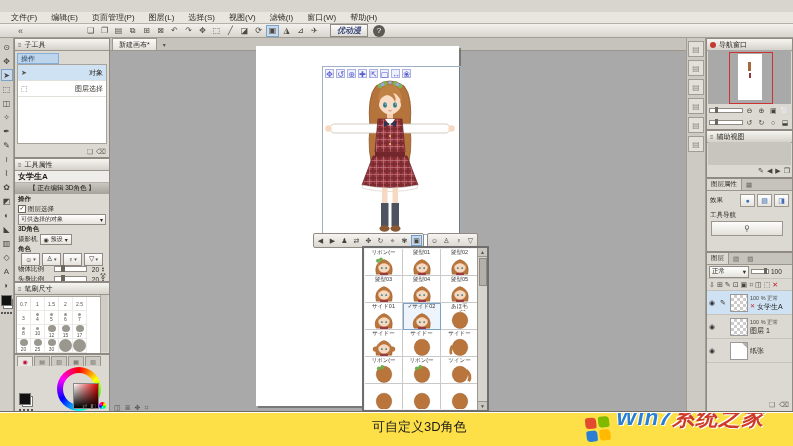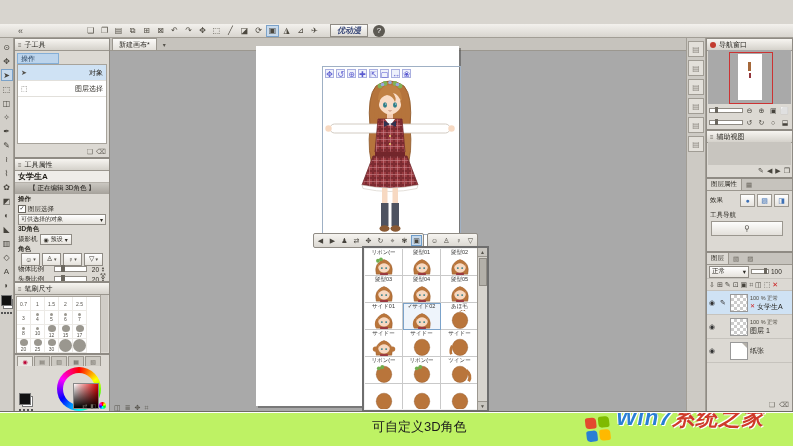--- a/index.html
+++ b/index.html
@@ -162,41 +162,52 @@
   .l-thumb{width:18px;height:18px;border:1px solid #999;background:#fff;position:relative;box-sizing:border-box;}
   .l-thumb.checker{background-image:linear-gradient(45deg,#ccc 25%,transparent 25%,transparent 75%,#ccc 75%),linear-gradient(45deg,#ccc 25%,transparent 25%,transparent 75%,#ccc 75%);background-size:6px 6px;background-position:0 0,3px 3px;}
   .l-fold{position:absolute;right:0;top:0;width:0;height:0;border-left:5px solid transparent;border-top:5px solid #b5b1aa;}
   .l-text{flex:1;overflow:hidden;}
   .l-info{font-size:5.5px;color:#4c483f;line-height:7px;}
   .l-name{font-size:7px;color:#1f1d18;line-height:9px;display:flex;align-items:center;gap:2px;}
   .l-badge{color:#c22;font-weight:bold;font-size:6px;}
   #ly-footer{position:absolute;right:3px;bottom:2px;display:flex;gap:4px;font-size:7px;color:#6b675f;}
 
   
-  #captionbar{position:absolute;left:0;top:413px;width:793px;height:33px;background:#bef264;overflow:hidden;}
+  #captionbar{position:absolute;left:0;top:413px;width:793px;height:33px;background:#fde047;overflow:hidden;}
   #caption-text{position:absolute;left:372px;top:5px;font-size:13px;color:#1c1c1c;}
   #watermark{position:absolute;right:2px;top:0;width:205px;height:33px;}
   #wm-flag{position:absolute;left:0;top:4px;width:26px;height:26px;transform:rotate(-6deg);}
   .wm-sq{position:absolute;width:11px;height:11px;border-radius:2px 4px 2px 4px;}
   #wm-sq1{left:0;top:0;background:#e34a2e;}
   #wm-sq2{left:13px;top:0;background:#7fba00;}
   #wm-sq3{left:0;top:13px;background:#2a7fd4;}
   #wm-sq4{left:13px;top:13px;background:#ffb900;}
   #wm-brand{position:absolute;left:30px;top:-10px;font-size:22px;font-weight:bold;font-style:italic;white-space:nowrap;letter-spacing:1px;}
   #wm-brand .p1{color:#2a7fd4;text-shadow:1px 1px 0 #fff,-1px -1px 0 #fff,1px 0 0 #9ec7ef;}
   #wm-brand .p2{color:#cf3a2a;text-shadow:1px 1px 0 #fff,-1px -1px 0 #fff;}
   #wm-url{position:absolute;left:58px;top:15px;font-family:"Liberation Serif","DejaVu Serif",serif;font-weight:bold;font-size:13px;color:#7e1c12;letter-spacing:1px;}
 </style>
 </head>
 <body>
 
 <div id="stage">
   <div id="app">
 
 
+    <div id="menubar">
+        <div class="menu-item">文件(F)</div>
+        <div class="menu-item">编辑(E)</div>
+        <div class="menu-item">页面管理(P)</div>
+        <div class="menu-item">图层(L)</div>
+        <div class="menu-item">选择(S)</div>
+        <div class="menu-item">视图(V)</div>
+        <div class="menu-item">滤镜(I)</div>
+        <div class="menu-item">窗口(W)</div>
+        <div class="menu-item">帮助(H)</div>
+      </div>
 
     <div id="cmdbar">
       <span id="tb-collapse">«</span>
       <span id="tb-icons" style="display:flex;gap:1px;">
           <div class="ib">❏</div>
           <div class="ib">❐</div>
           <div class="ib">▤</div>
           <div class="ib">⧉</div>
           <div class="ib">⊞</div>
           <div class="ib">⊠</div>

